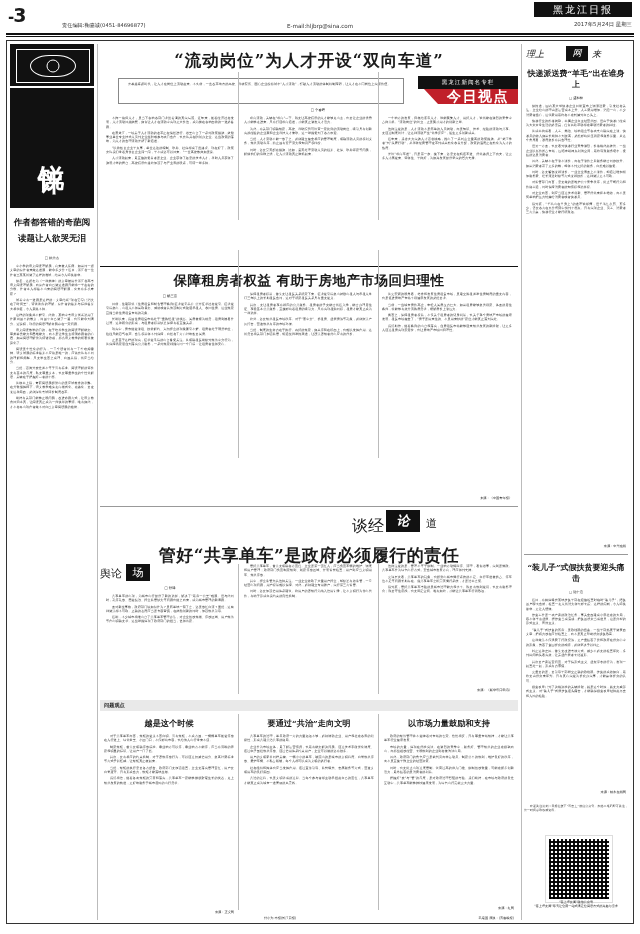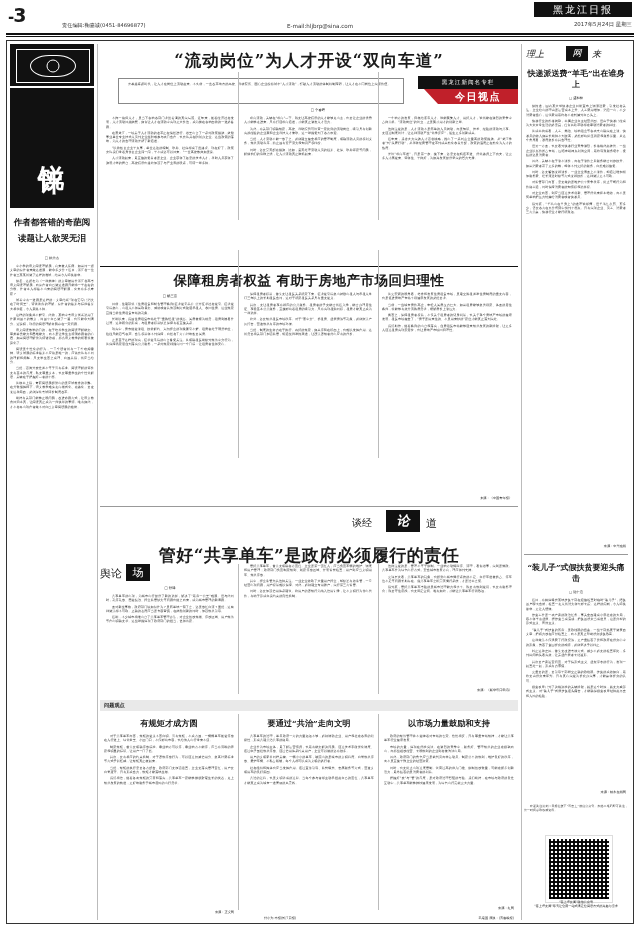--- a/index.html
+++ b/index.html
@@ -56,32 +56,32 @@
   
   .main{position:absolute;left:100px;top:44px;width:418px;height:876px;}
 
   .headline1{position:absolute;left:0;top:6px;width:418px;text-align:center;
      font-size:16.5px;font-weight:bold;font-family:"DejaVu Serif","Liberation Serif",serif;letter-spacing:1px;}
   .lead-box{position:absolute;left:18px;top:34px;width:286px;height:26px;border:1px solid #888;padding:3px;box-sizing:border-box;}
   .lead-box .tx{font-size:3.1px;line-height:4.6px;}
   .badge-today{position:absolute;left:318px;top:32px;width:100px;height:30px;}
   .badge-black{position:absolute;left:0;top:0;width:100px;height:13px;background:#111;color:#fff;font-size:5.6px;
       display:flex;align-items:center;justify-content:center;letter-spacing:1px;}
-  .badge-red{position:absolute;left:20px;top:13px;width:80px;height:15px;background:#c0202a;color:#fff;font-size:10px;
+  .badge-red{position:absolute;left:20px;top:13px;width:80px;height:15px;background:#c0202a;color:#fff;font-size:14px;
       font-weight:bold;display:flex;align-items:center;justify-content:center;letter-spacing:1.5px;
       font-family:"DejaVu Serif","Liberation Serif",serif;}
   .badge-tri{position:absolute;left:6px;top:13px;width:0;height:0;border-top:15px solid #c0202a;border-left:14px solid transparent;}
 
   .headline2{position:absolute;left:0;top:228px;width:418px;text-align:center;
      font-size:13.5px;font-weight:bold;font-family:"DejaVu Serif","Liberation Serif",serif;letter-spacing:.5px;}
   .headline3{position:absolute;left:0;top:500px;width:418px;text-align:center;
      font-size:17px;font-weight:bold;font-family:"DejaVu Serif","Liberation Serif",serif;letter-spacing:.5px;}
 
   .tan-logo{position:absolute;left:252px;top:466px;width:120px;height:26px;}
-  .tan-logo .t1{position:absolute;left:0;top:6px;font-size:10px;font-family:"DejaVu Serif","Liberation Serif",serif;text-align:right;}
+  .tan-logo .t1{position:absolute;left:0;top:6px;font-size:16px;font-family:"DejaVu Serif","Liberation Serif",serif;text-align:right;}
   .tan-logo .t2{position:absolute;left:34px;top:0;width:34px;height:22px;background:#111;color:#fff;
       font-size:13px;font-style:italic;font-weight:bold;display:flex;align-items:center;justify-content:center;
       font-family:"DejaVu Serif","Liberation Serif",serif;}
   .tan-logo .t3{position:absolute;left:74px;top:6px;font-size:11px;font-family:"DejaVu Serif","Liberation Serif",serif;}
 
   .yulun{position:absolute;left:0;top:520px;width:56px;height:18px;}
   .yulun .y1{position:absolute;left:0;top:2px;font-size:11px;font-family:"DejaVu Serif","Liberation Serif",serif;}
   .yulun .y2{position:absolute;left:26px;top:0;width:24px;height:17px;background:#111;color:#fff;font-size:11px;
       display:flex;align-items:center;justify-content:center;font-family:"DejaVu Serif","Liberation Serif",serif;}
 
@@ -249,21 +249,21 @@
       <p>值得注意的是，管理不等于限制。一些地方动辄叫停、清理，看似省事，实则是懒政。共享单车作为绿色出行方式，契合城市发展方向，理应得到支持。</p>
       <p>更深层次看，共享单车的乱象，也折射出城市慢行系统的不足。自行车道被挤占、停车位不足等问题长期存在。借共享单车之机完善慢行系统，才是治本之策。</p>
       <p>说到底，管好共享单车考验的是城市治理能力和水平。既要有规则意识，也要有服务理念；既要守住底线，也要留足空间。唯有如此，才能让共享单车行稳致远。</p>
     </div>
     <div style="position:absolute;left:282px;top:644px;width:130px;" class="srcline">来源：《新华每日电讯》</div>
 
     <div class="subhead-bar" style="top:656px;">
       <span>问题观点</span>
     </div>
 
-    <div style="position:absolute;left:4px;top:674px;width:130px;" class="sub-title">有规矩才成方圆</div>
+    <div style="position:absolute;left:4px;top:674px;width:130px;" class="sub-title">越是这个时候</div>
     <div style="position:absolute;left:144px;top:674px;width:130px;" class="sub-title">要通过“共治”走向文明</div>
     <div style="position:absolute;left:284px;top:674px;width:130px;" class="sub-title">以市场力量鼓励和支持</div>
 
     <div style="position:absolute;left:4px;top:690px;width:130px;height:186px;" class="tx">
       <p>对于共享单车而言，规矩的意义不言自明。没有规矩，不成方圆。一辆辆单车随意停放在人行道上、绿化带里、小区门口，不仅影响市容，也给他人出行带来不便。</p>
       <p>制定规矩，首先要明确停放标准。哪些地方可以停，哪些地方不能停，应当有清晰的界定和明显的标识，让用户一目了然。</p>
       <p>其次，要有相应的约束机制。对于违规停放行为，可以通过扣减信用分、提高计费标准等方式予以惩戒，让规矩真正硬起来。</p>
       <p>当然，规矩的执行需要各方配合。政府部门要加强巡查，企业要落实管理责任，用户要自觉遵守。只有形成合力，规矩才能落地生根。</p>
       <p>我们相信，随着各项规矩的完善和落实，共享单车一定能够摆脱野蛮生长的状态，走上规范发展的轨道，更好地服务于城市居民的出行需求。</p>
     </div>

